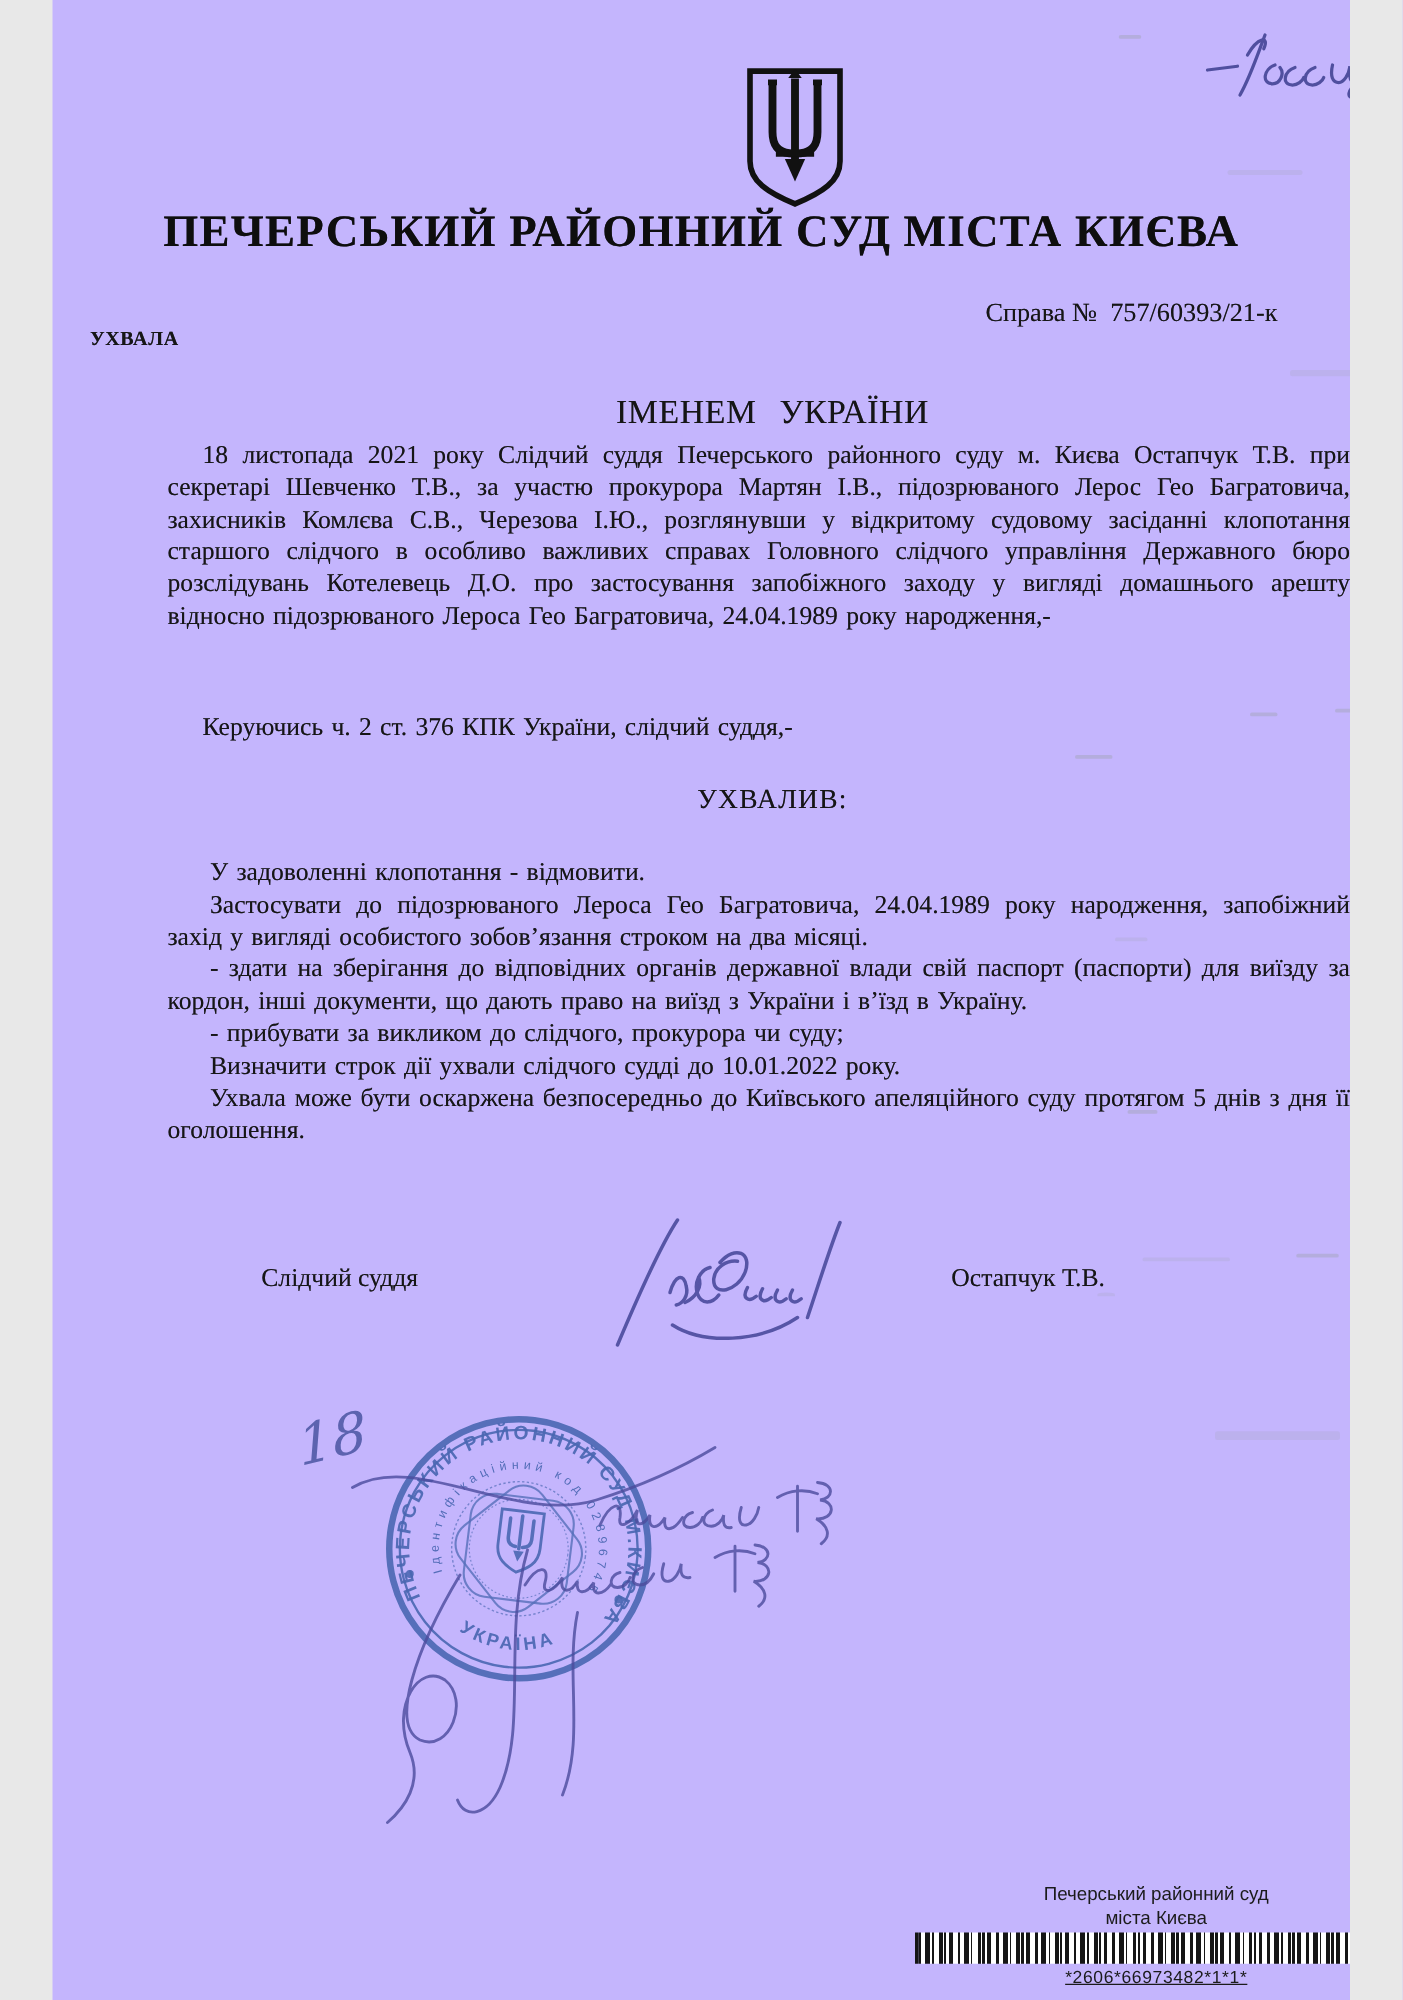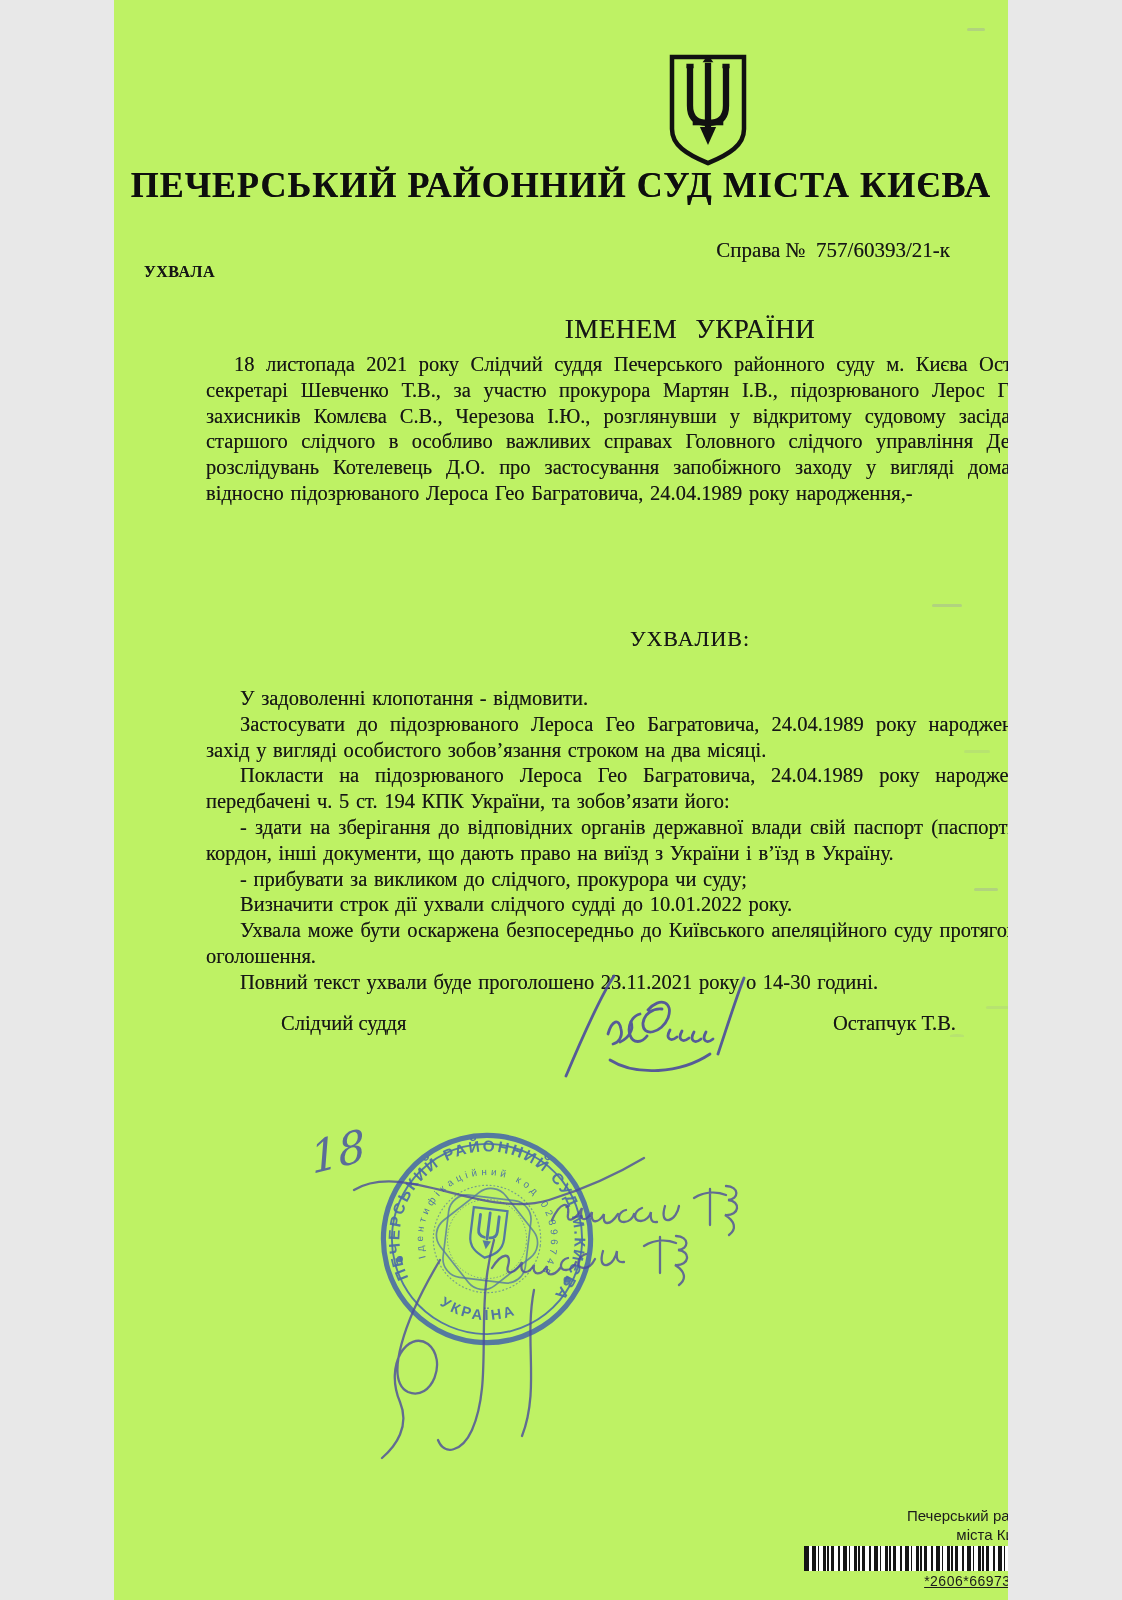--- a/index.html
+++ b/index.html
@@ -1,20 +1,20 @@
 <!DOCTYPE html>
 <html><head>
 <meta charset="utf-8">
 <style>
   html,body{margin:0;padding:0;background:#e8e8e8;}
   .page{
     position:relative;
-    width:894px;height:1600px;
+    width:1038px;height:1600px;
     margin:0 auto;
-    background:#bef264;
+    background:#c4b5fd;
     overflow:hidden;
     font-family:"Liberation Serif", serif;
     color:#161616;
   }
   .abs{position:absolute;}
   
   .emblem{left:549px;top:50px;width:90px;height:120px;}
   .court-name{
     left:0;top:164px;width:100%;
     text-align:center;
@@ -123,31 +123,30 @@
       <path d="M158 28 l 24 -4"></path>
     </g>
   </svg>
 
   <div class="abs court-name">ПЕЧЕРСЬКИЙ РАЙОННИЙ СУД МІСТА КИЄВА</div>
   <div class="abs case-no">Справа №  757/60393/21-к</div>
   <div class="abs doc-title">УХВАЛА</div>
   <div class="abs doc-subtitle">ІМЕНЕМ  УКРАЇНИ</div>
 
   <div class="abs bodytext intro">18 листопада 2021 року Слідчий суддя Печерського районного суду м. Києва Остапчук Т.В. при секретарі Шевченко Т.В., за участю прокурора Мартян І.В., підозрюваного Лерос Гео Багратовича, захисників Комлєва С.В., Черезова І.Ю., розглянувши у відкритому судовому засіданні клопотання старшого слідчого в особливо важливих справах Головного слідчого управління Державного бюро розслідувань Котелевець Д.О. про застосування запобіжного заходу у вигляді домашнього арешту відносно підозрюваного Лероса Гео Багратовича, 24.04.1989 року народження,-</div>
+  <div class="abs bodytext guided">Керуючись ч. 2 ст. 376 КПК України, слідчий суддя,-</div>
   <div class="abs resolved-heading">УХВАЛИВ:</div>
 
   <div class="abs bodytext rulings">
     <p>У задоволенні клопотання - відмовити.</p>
     <p>Застосувати до підозрюваного Лероса Гео Багратовича, 24.04.1989 року народження, запобіжний захід у вигляді особистого зобов’язання строком на два місяці.</p>
-    <p>Покласти на підозрюваного Лероса Гео Багратовича, 24.04.1989 року народження, обов’язки, передбачені ч. 5 ст. 194 КПК України, та зобов’язати його:</p>
     <p>- здати на зберігання до відповідних органів державної влади свій паспорт (паспорти) для виїзду за кордон, інші документи, що дають право на виїзд з України і в’їзд в Україну.</p>
     <p>- прибувати за викликом до слідчого, прокурора чи суду;</p>
     <p>Визначити строк дії ухвали слідчого судді до 10.01.2022 року.</p>
     <p>Ухвала може бути оскаржена безпосередньо до Київського апеляційного суду протягом 5 днів з дня її оголошення.</p>
-    <p>Повний текст ухвали буде проголошено 23.11.2021 року о 14-30 годині.</p>
   </div>
 
   <div class="abs sig-role">Слідчий суддя</div>
   <svg class="abs sig-svg" viewBox="0 0 210 118">
     <g stroke="#4b4b9d" stroke-width="2.8" fill="none" stroke-linecap="round" opacity=".9">
       <path d="M14 108 C 30 70 50 26 62 8"></path>
       <path d="M56 66 c 4 -14 11 -16 13 -5 c 2 8 -3 14 -8 15"></path>
       <path d="M68 74 c 9 -4 14 -13 11 -20"></path>
       <path d="M88 46 c -8 2 -13 12 -10 21 c 3 9 12 8 17 1"></path>
       <path d="M96 42 c 12 -14 26 -8 20 8 c -6 15 -26 20 -25 5 c 1 -9 10 -15 19 -14"></path>

